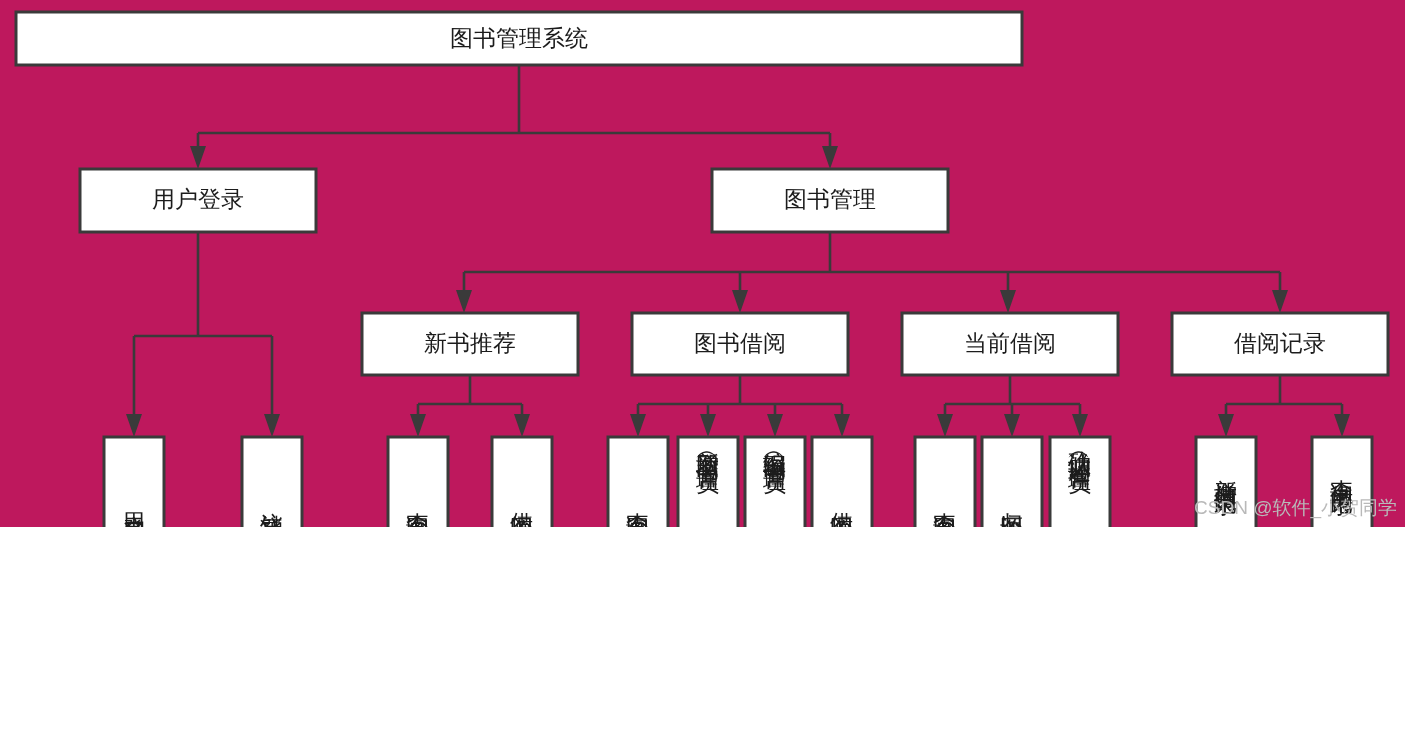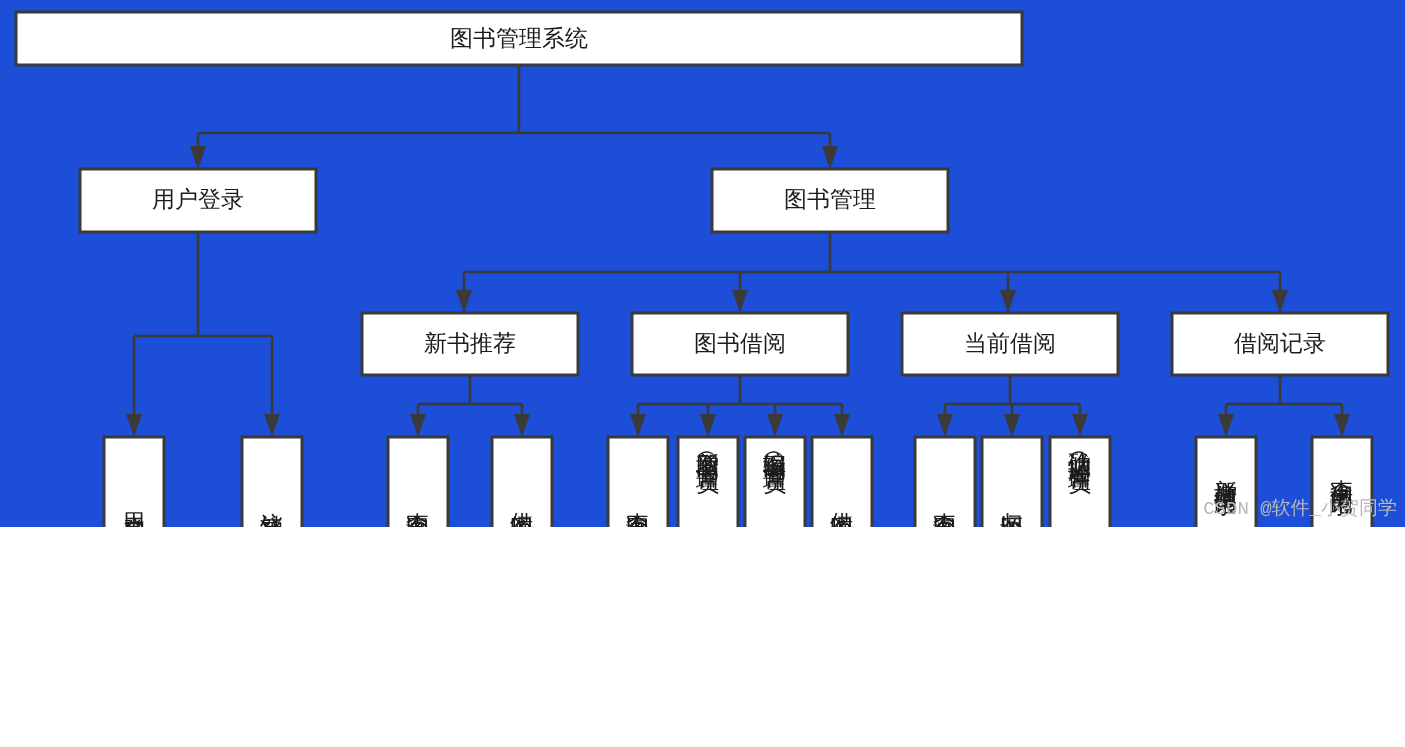--- a/index.html
+++ b/index.html
@@ -8,21 +8,21 @@
     padding: 0;
     background: #ffffff;
   }
   body {
     font-family: "Liberation Sans", "DejaVu Sans", sans-serif;
   }
   #diagram-root {
     position: relative;
     width: 1405px;
     height: 527px;
-    background: #1d4ed8;
+    background: #be185d;
     overflow: hidden;
     text-align: right;
   }
   svg.tree-canvas {
     position: absolute;
     left: 0;
     top: 0;
     width: 1405px;
     height: 747px;
     display: block;
@@ -55,21 +55,21 @@
     fill: #1c1c1c;
     writing-mode: vertical-rl;
     text-orientation: upright;
     text-anchor: middle;
     letter-spacing: 3px;
   }
   .watermark-text {
     position: absolute;
     right: 8px;
     bottom: 6px;
-    font-family: Liberation Mono, monospace;
+    font-family: Liberation Sans, sans-serif;
     font-size: 19px;
     color: #b9b9b9;
     white-space: nowrap;
     pointer-events: none;
     user-select: none;
   }
 </style>
 </head>
 <body>
 

